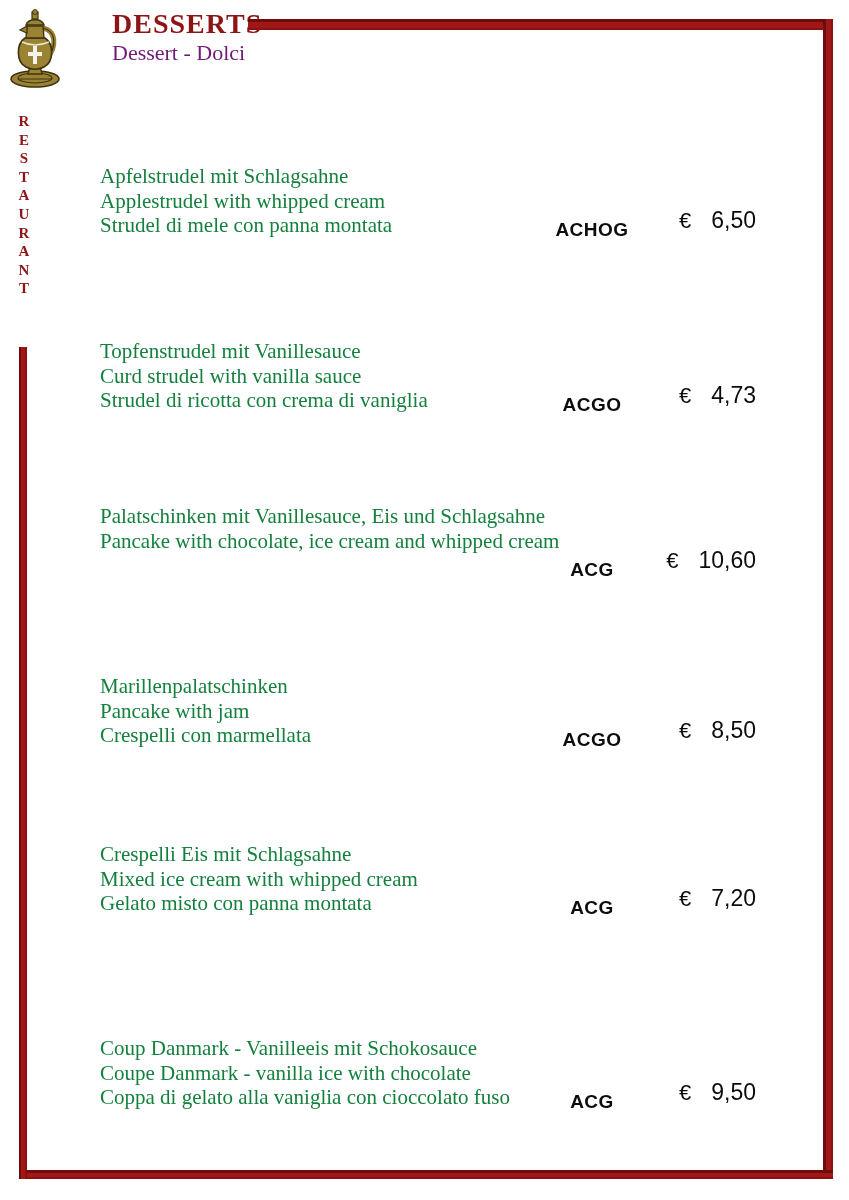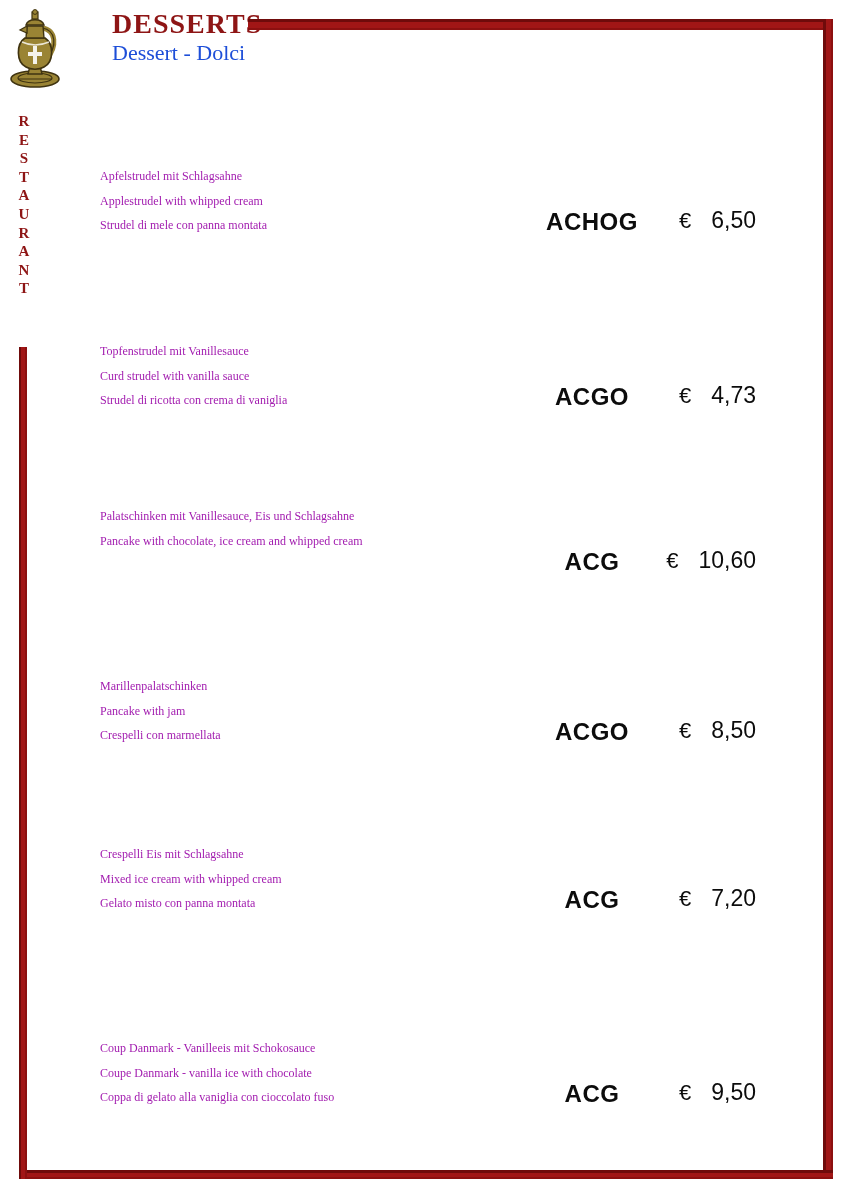--- a/index.html
+++ b/index.html
@@ -13,32 +13,32 @@
   .bar-v{background:linear-gradient(90deg,#6f0b0b 0 30%,#a11616 30% 78%,#8c1010 78% 100%);}
   .bar-top{left:248px;top:19px;width:585px;height:11px;}
   .bar-right{left:823px;top:19px;width:10px;height:1160px;}
   .bar-bottom{left:19px;top:1170px;width:814px;height:9px;}
   .bar-left{left:19px;top:347px;width:8px;height:832px;}
 
   
   .logo{position:absolute;left:8px;top:8px;width:56px;height:82px;}
   .title{position:absolute;left:112px;top:8px;font-size:28px;font-weight:bold;
          color:#8e1515;letter-spacing:1px;}
-  .subtitle{position:absolute;left:112px;top:40px;font-size:22px;color:#1d4ed8;}
+  .subtitle{position:absolute;left:112px;top:40px;font-size:22px;color:#701a75;}
 
   
   .vword{position:absolute;left:12px;top:112px;width:24px;text-align:center;}
   .vword span{display:block;height:18.6px;line-height:18.6px;font-size:15px;
               font-weight:bold;color:#8e1515;font-family:"Liberation Serif",serif;}
 
   
   .item{position:absolute;left:100px;width:660px;height:80px;}
-  .line{font-size:12px;line-height:24.5px;color:#a21caf;white-space:nowrap;}
-  .code{position:absolute;top:44px;left:422px;width:140px;text-align:center;
-        font-family:"Liberation Sans",sans-serif;font-weight:bold;font-size:24px;
+  .line{font-size:21px;line-height:24.5px;color:#15803d;white-space:nowrap;}
+  .code{position:absolute;top:55px;left:422px;width:140px;text-align:center;
+        font-family:"Liberation Sans",sans-serif;font-weight:bold;font-size:19px;
         color:#0c0c0c;letter-spacing:0.5px;}
   .price{position:absolute;top:43px;right:4px;display:flex;align-items:baseline;
          gap:20px;font-family:"Liberation Sans",sans-serif;font-size:23px;color:#0c0c0c;}
   .price .cur{font-size:22px;}
 </style>
 </head>
 <body>
 
 <div class="page">
 

